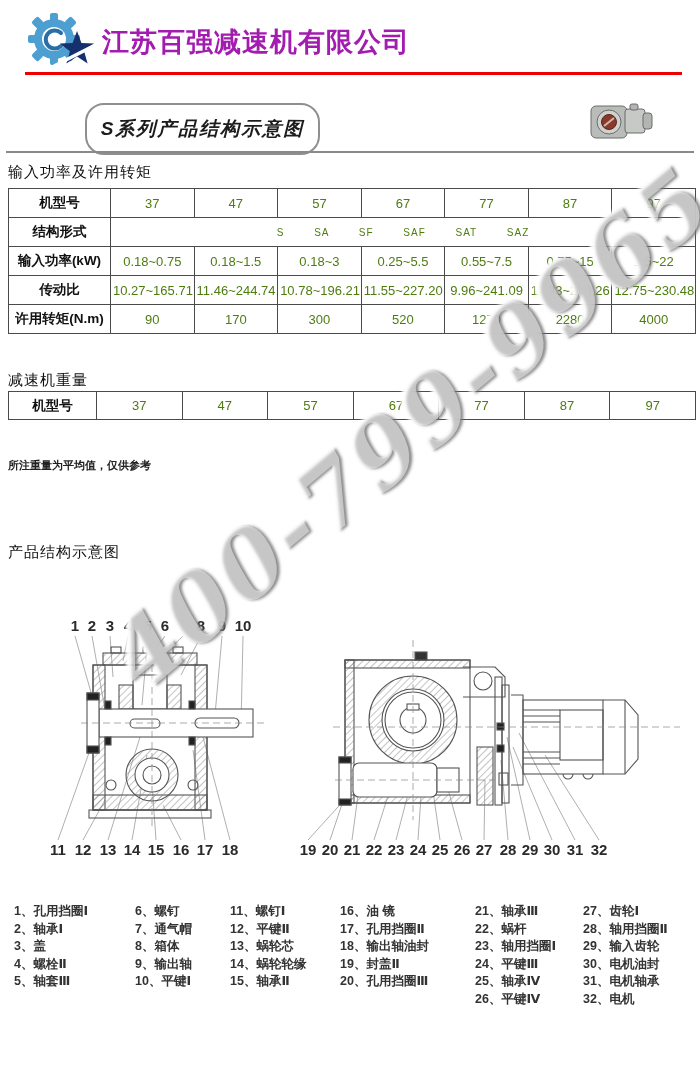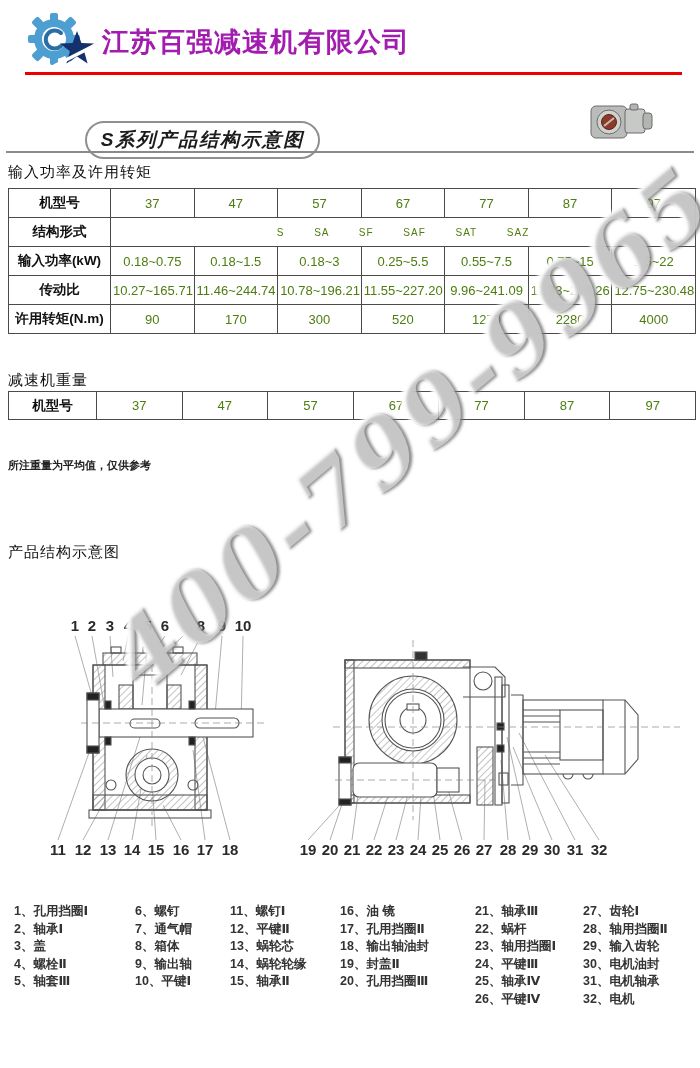--- a/index.html
+++ b/index.html
@@ -8,21 +8,21 @@
     position:relative; width:700px; height:1068px; margin:0 auto;
     background:#ffffff; overflow:hidden;
     font-family:"Liberation Sans","DejaVu Sans",sans-serif; color:#1a1a1a;
   }
   
   .logo { position:absolute; left:20px; top:8px; width:84px; height:64px; }
   .company { position:absolute; left:102px; top:24px; font-size:27px; font-weight:bold; color:#a21caf; letter-spacing:1px; white-space:nowrap; }
   .hotline { position:absolute; left:404px; top:32px; font-size:22px; font-weight:bold; color:#ee1010; white-space:nowrap; }
   .red-rule { position:absolute; left:25px; right:18px; top:72px; height:3px; background:#ee0000; }
   .badge {
-    position:absolute; left:85px; top:121px; width:235px; height:38px;
+    position:absolute; left:85px; top:103px; width:235px; height:52px;
     border:2px solid #8f8f8f; border-radius:19px;
     display:flex; align-items:center; justify-content:center;
     font-size:19px; font-weight:bold; font-style:italic; color:#1c1c1c; letter-spacing:2px;
   }
   .thumb { position:absolute; left:588px; top:94px; width:68px; height:52px; }
   .gray-rule { position:absolute; left:6px; right:6px; top:151px; height:2px; background:#8a8a8a; }
 
   
   .sec-h { position:absolute; left:8px; font-size:15px; font-weight:normal; color:#101010; letter-spacing:1px; }
   .h-power  { top:163px; }

